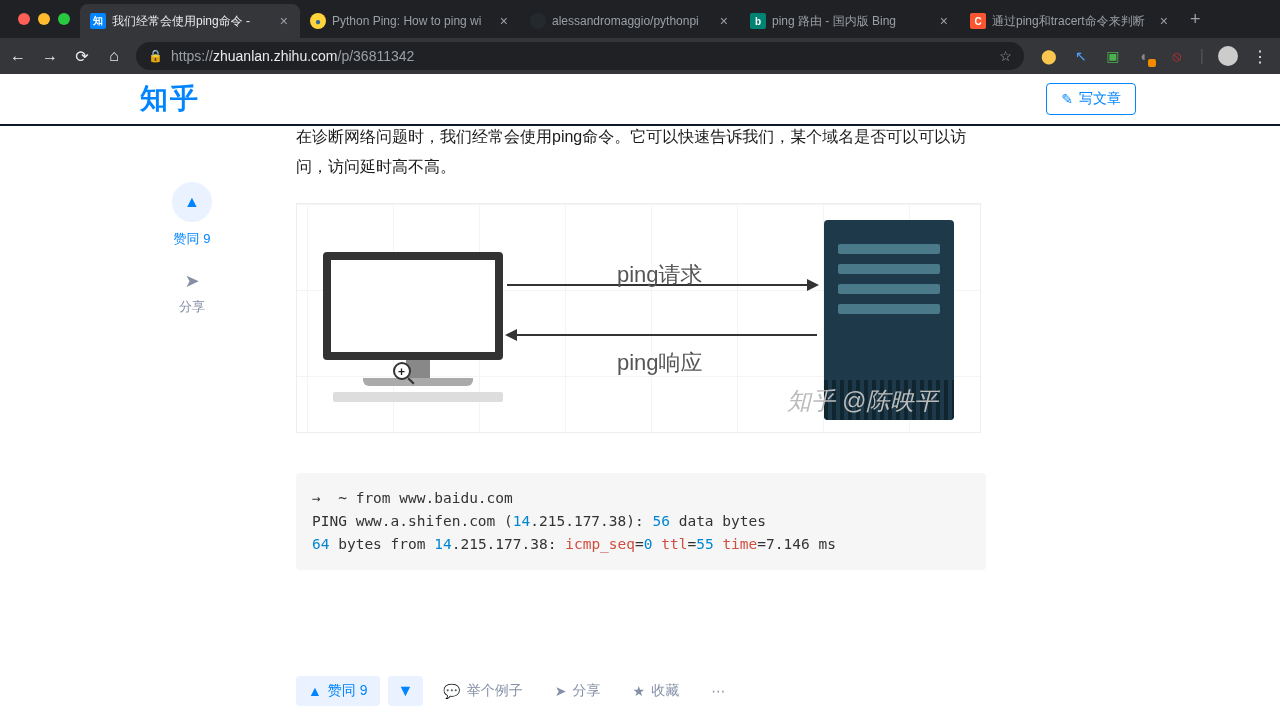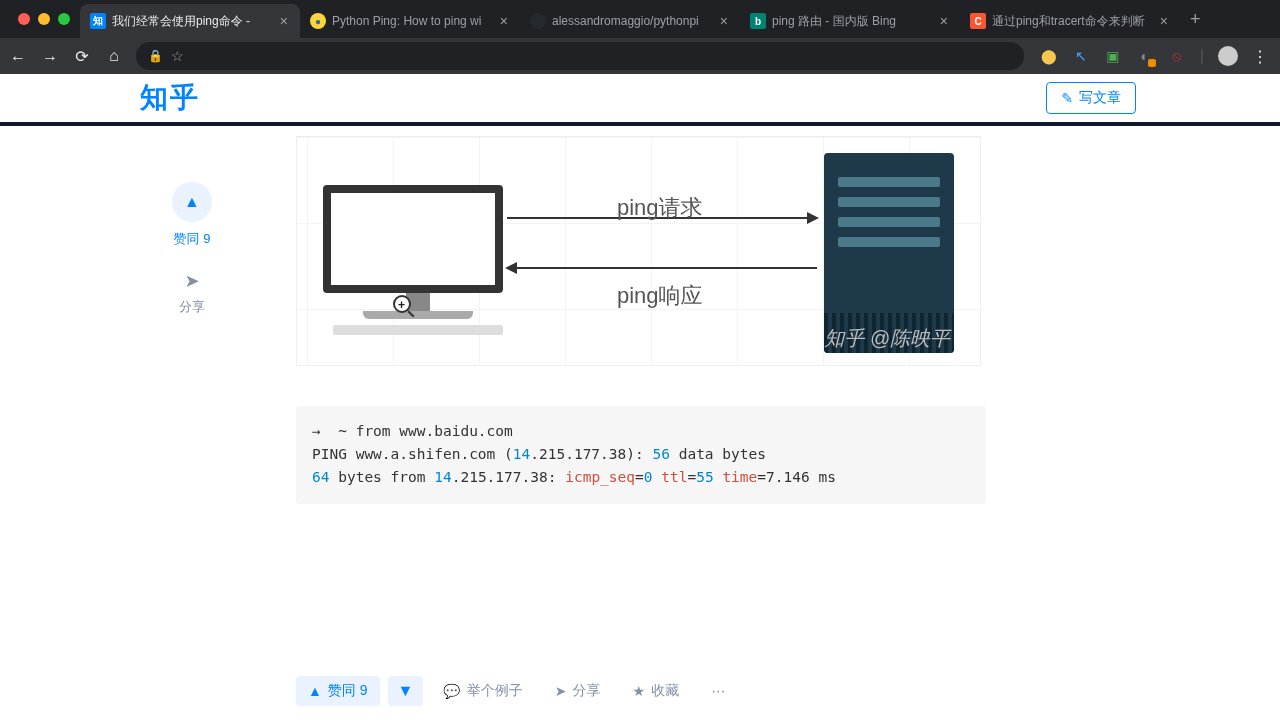--- a/index.html
+++ b/index.html
@@ -33,21 +33,21 @@
 .url-text .host { color: #e8eaed; }
 .url-star { color: #9aa0a6; }
 .ext-icons { display: flex; gap: 14px; align-items: center; padding: 0 4px; }
 .ext-icon { width: 18px; height: 18px; display: flex; align-items: center; justify-content: center; font-size: 14px; }
 .ext-badge { position: relative; }
 .ext-badge::after { content: ""; position: absolute; bottom: -2px; right: -2px; width: 8px; height: 8px; background: #f28b00; border-radius: 2px; }
 .avatar { width: 20px; height: 20px; border-radius: 50%; background: #ccc; }
 .chrome-menu { color: #e8eaed; font-size: 16px; }
 
 
-.page-header { height: 52px; display: flex; align-items: center; justify-content: space-between; padding: 0 20px 0 140px; border-bottom: 4px solid #0f172a; background: #fff; position: relative; }
+.page-header { height: 52px; display: flex; align-items: center; justify-content: space-between; padding: 0 20px 0 140px; border-bottom: 2px solid #0f172a; background: #fff; position: relative; }
 .zhihu-logo { font-size: 28px; font-weight: bold; color: #0084ff; letter-spacing: 2px; }
 .write-btn { display: flex; align-items: center; gap: 6px; border: 1px solid #0084ff; color: #0084ff; padding: 6px 14px; border-radius: 4px; font-size: 14px; cursor: pointer; margin-right: 124px; }
 
 
 .content-wrap { display: flex; height: calc(720px - 38px - 36px - 52px); position: relative; }
 .side-actions { position: absolute; left: 172px; top: 56px; display: flex; flex-direction: column; align-items: center; gap: 22px; }
 .side-upvote { display: flex; flex-direction: column; align-items: center; gap: 8px; }
 .upvote-circle { width: 40px; height: 40px; border-radius: 50%; background: #eaf2ff; display: flex; align-items: center; justify-content: center; color: #0084ff; cursor: pointer; }
 .side-label { font-size: 13px; color: #0084ff; }
 .side-share { display: flex; flex-direction: column; align-items: center; gap: 6px; color: #8590a6; }
@@ -62,21 +62,21 @@
 .monitor { width: 180px; height: 108px; border: 8px solid #333; border-radius: 4px; background: #fff; }
 .stand { width: 24px; height: 18px; background: #888; margin: 0 auto; }
 .client-base { width: 110px; height: 8px; background: #aaa; margin: 0 auto; border-radius: 0 0 6px 6px; }
 .keyboard { width: 170px; height: 10px; background: #ddd; margin: 6px auto 0; border-radius: 2px; }
 .zoom-cursor { position: absolute; left: 96px; top: 158px; width: 18px; height: 18px; border: 2px solid #333; border-radius: 50%; background: #fff; }
 .zoom-cursor::after { content: "+"; position: absolute; top: -3px; left: 3px; font-size: 12px; font-weight: bold; }
 .zoom-cursor::before { content: ""; position: absolute; width: 8px; height: 2px; background: #333; bottom: -4px; right: -6px; transform: rotate(45deg); }
 .server { position: absolute; right: 26px; top: 16px; width: 130px; height: 200px; background: #1e3a4a; border-radius: 4px; overflow: hidden; }
 .server-slot { height: 10px; background: #4a7a8a; margin: 10px 14px; border-radius: 2px; }
 .server-vents { position: absolute; bottom: 0; left: 0; right: 0; height: 40px; background: repeating-linear-gradient(90deg, #0f2530 0 4px, #1e3a4a 4px 8px); }
-.watermark { position: absolute; right: 30px; bottom: 8px; color: #bbb; font-size: 20px; font-style: italic; }
+.watermark { position: absolute; right: 42px; bottom: 8px; color: #bbb; font-size: 24px; font-style: italic; }
 .arrow { position: absolute; height: 2px; background: #333; }
 .arrow-right { left: 210px; top: 80px; width: 310px; }
 .arrow-right::after { content: ""; position: absolute; right: -2px; top: -5px; border-left: 12px solid #333; border-top: 6px solid transparent; border-bottom: 6px solid transparent; }
 .arrow-left { left: 210px; top: 130px; width: 310px; }
 .arrow-left::before { content: ""; position: absolute; left: -2px; top: -5px; border-right: 12px solid #333; border-top: 6px solid transparent; border-bottom: 6px solid transparent; }
 .arrow-label { position: absolute; font-size: 22px; color: #555; }
 
 
 .code-block { background: #f6f6f6; padding: 14px 16px; font-family: "Menlo", "Consolas", monospace; font-size: 14.5px; line-height: 1.6; color: #333; border-radius: 4px; white-space: pre; overflow: hidden; }
 .c-num { color: #0086d1; }
@@ -125,20 +125,21 @@
     </div>
     <div class="new-tab">+</div>
   </div>
   <div class="nav-bar">
     <span class="nav-btn enabled">←</span>
     <span class="nav-btn enabled">→</span>
     <span class="nav-btn enabled">⟳</span>
     <span class="nav-btn enabled">⌂</span>
     <div class="url-bar">
       <span class="url-lock">🔒</span>
+      <span class="url-text">https://<span class="host">zhuanlan.zhihu.com</span><span>/p/36811342</span></span>
       <span class="url-star">☆</span>
     </div>
     <div class="ext-icons">
       <span class="ext-icon" style="color:#f9c74f">⬤</span>
       <span class="ext-icon" style="color:#4ba3ff">↖</span>
       <span class="ext-icon" style="color:#4caf50">▣</span>
       <span class="ext-icon ext-badge" style="color:#888">◐</span>
       <span class="ext-icon" style="color:#d32f2f">⦸</span>
       <span style="color:#555">|</span>
       <span class="avatar"></span>
@@ -164,20 +165,21 @@
       </div>
       <div class="side-label">赞同 9</div>
     </div>
     <div class="side-share">
       <span style="font-size:18px">➤</span>
       <span class="side-share-label">分享</span>
     </div>
   </div>
 
   <div class="article">
+    <p style="margin-top:-4px">在诊断网络问题时，我们经常会使用ping命令。它可以快速告诉我们，某个域名是否可以可以访问，访问延时高不高。</p>
 
     <div class="diagram">
       <div class="client">
         <div class="monitor"></div>
         <div class="stand"></div>
         <div class="client-base"></div>
         <div class="keyboard"></div>
       </div>
       <div class="zoom-cursor"></div>
       <div class="server">

